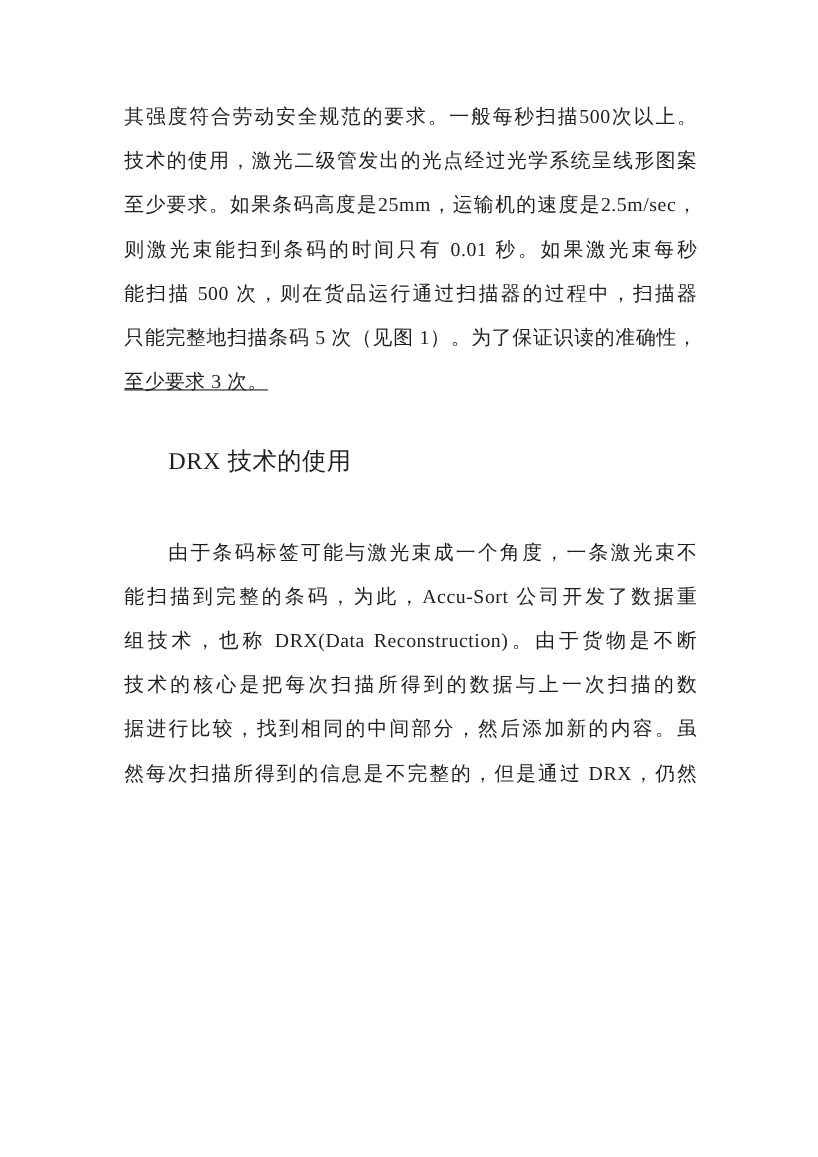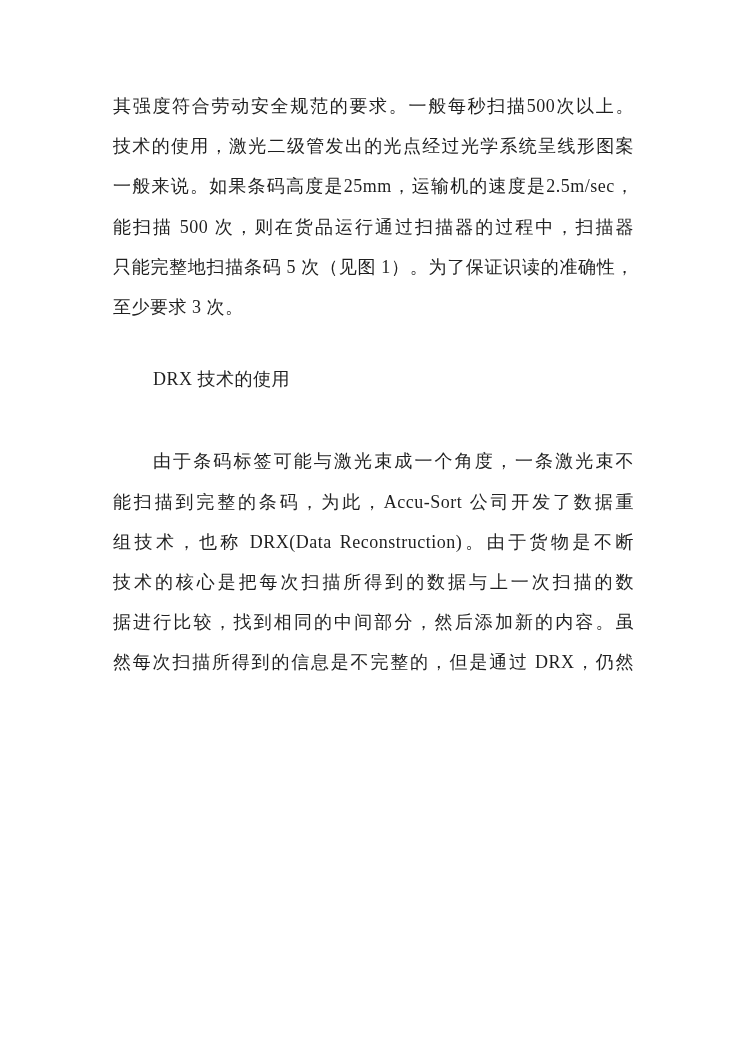--- a/index.html
+++ b/index.html
@@ -30,44 +30,46 @@
     font-size: 18px;
     line-height: 40.2px;
     text-align: justify;
     text-align-last: justify;
     text-justify: inter-character;
     letter-spacing: 0.5px;
   }
   .line.last {
     text-align: center;
     text-align-last: left;
+    text-decoration: underline;
   }
   .line.indent {
     padding-left: 40px;
   }
   .heading {
-    font-size: 18px;
+    font-size: 22px;
     line-height: 40.2px;
     margin-top: 32px;
     padding-left: 40px;
     letter-spacing: 0.5px;
   }
   .para2 { margin-top: 42px; }
   .para3 { margin-top: 30px; }
 </style>
 </head>
 <body>
 
 <div class="page">
   <div class="text-block">
 
     <div class="para para1">
       <div class="line just">其强度符合劳动安全规范的要求。一般每秒扫描500次以上。</div>
       <div class="line just">技术的使用，激光二级管发出的光点经过光学系统呈线形图案</div>
-      <div class="line just">一般来说。如果条码高度是25mm，运输机的速度是2.5m/sec，</div>
+      <div class="line just">至少要求。如果条码高度是25mm，运输机的速度是2.5m/sec，</div>
+      <div class="line just">则激光束能扫到条码的时间只有 0.01 秒。如果激光束每秒</div>
       <div class="line just">能扫描 500 次，则在货品运行通过扫描器的过程中，扫描器</div>
       <div class="line just">只能完整地扫描条码 5 次（见图 1）。为了保证识读的准确性，</div>
       <div class="line last">至少要求 3 次。</div>
     </div>
 
     <div class="heading">DRX 技术的使用</div>
 
     <div class="para para2">
       <div class="line just indent">由于条码标签可能与激光束成一个角度，一条激光束不</div>
       <div class="line just">能扫描到完整的条码，为此，Accu-Sort 公司开发了数据重</div>

